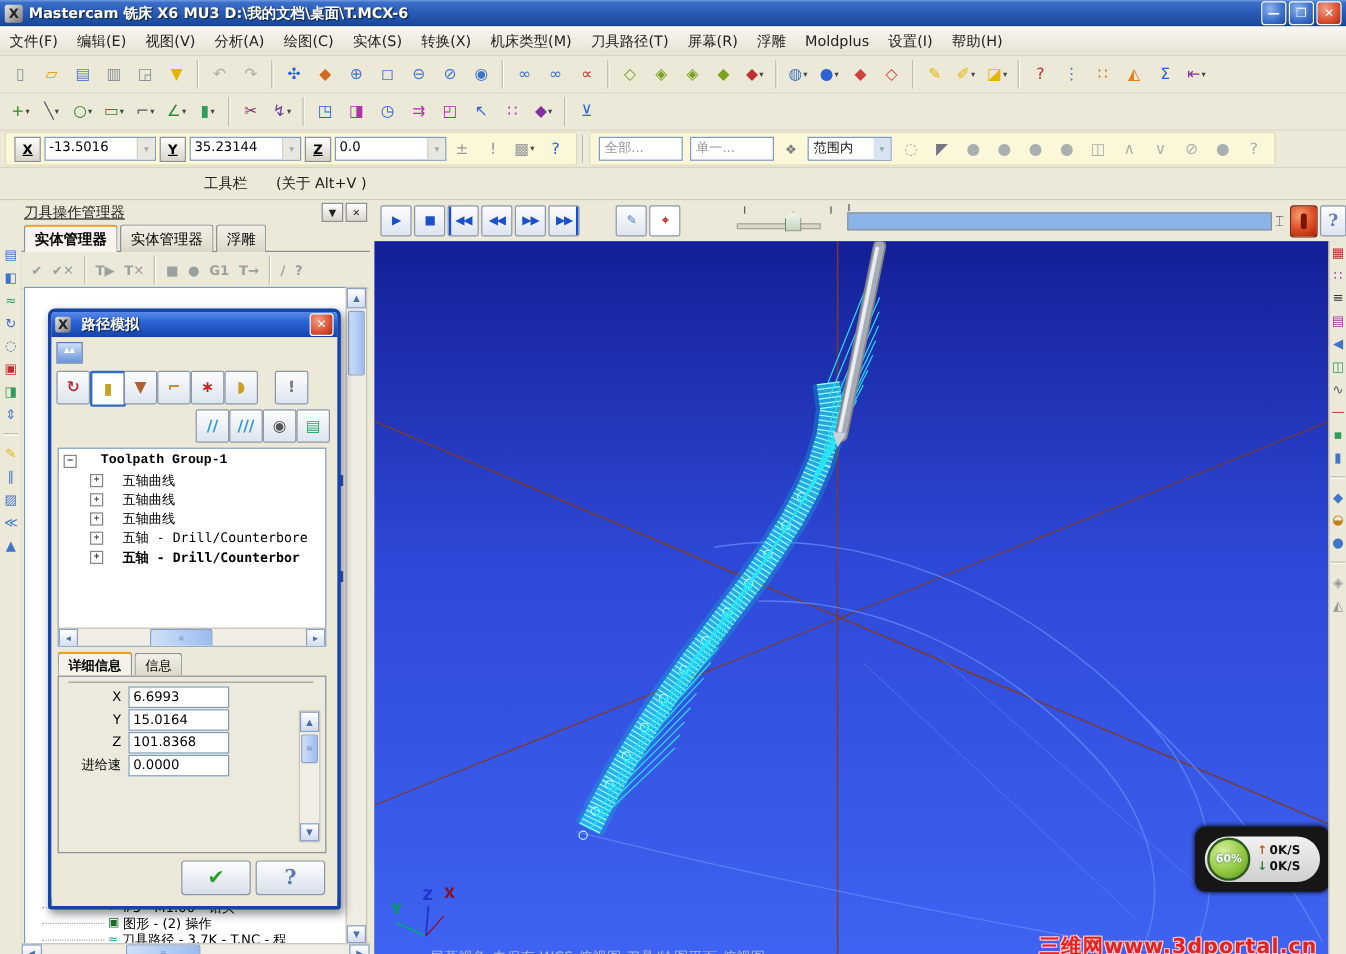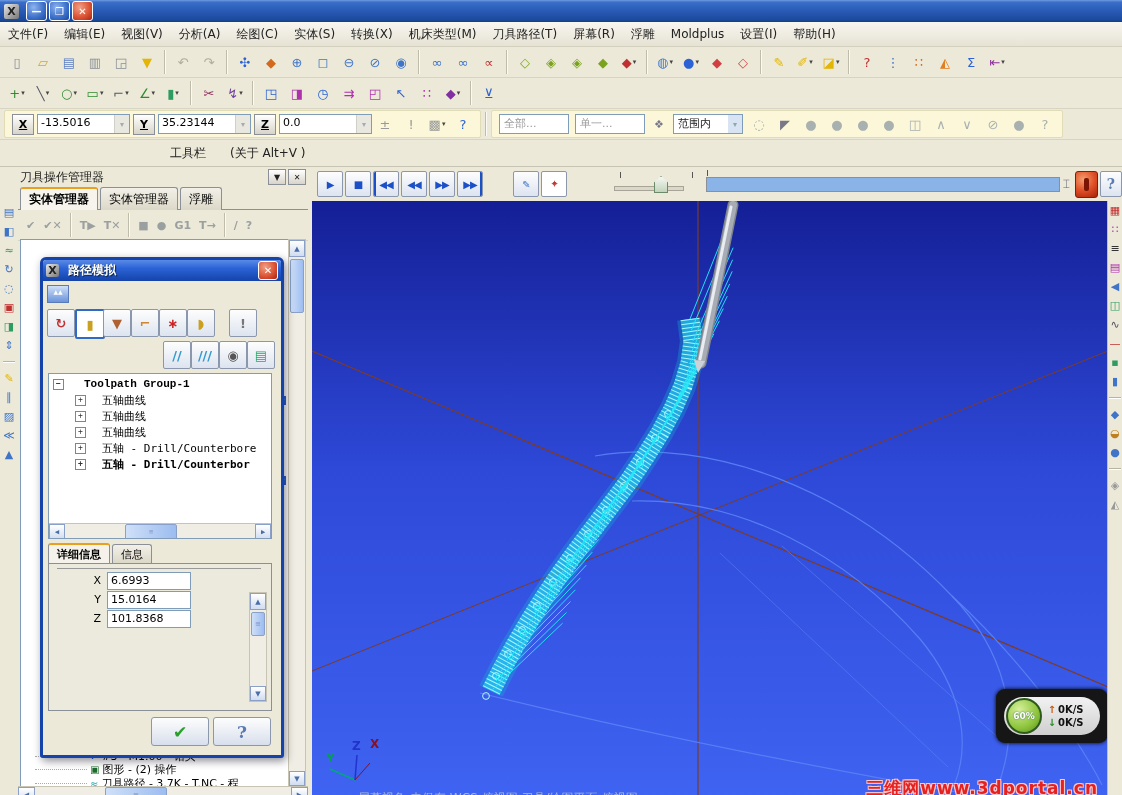--- a/index.html
+++ b/index.html
@@ -51,21 +51,21 @@
   .main{position:relative;height:633px;background:#ece9d8;}
   .left-strip{position:absolute;left:0;top:36px;width:18px;bottom:14px;background:#ece9d8;border-right:1px solid #c4c0b0;
     display:flex;flex-direction:column;align-items:center;}
   .strip-icon{font-size:11px;margin:4px 0;line-height:1;}
   .strip-sep{width:12px;border-top:1px solid #b8b4a4;border-bottom:1px solid #fff;margin:6px 0;}
   .right-strip{position:absolute;right:0;top:34px;width:14px;bottom:0;background:#ece9d8;border-left:1px solid #c4c0b0;
     display:flex;flex-direction:column;align-items:center;}
   
   .manager{position:absolute;left:18px;top:0;width:290px;height:633px;background:#ece9d8;}
   .mgr-header{height:18px;display:flex;align-items:center;font-size:12px;color:#222;padding:1px 2px;}
-  .mgr-header .t{flex:1;}
+  .mgr-header .t{flex:1;text-decoration:underline;}
   .mgr-hbtn{width:16px;height:14px;border:1px solid #8a8f98;background:linear-gradient(#fff,#d8d4c8);
     font-size:8px;display:flex;align-items:center;justify-content:center;margin-left:2px;}
   .mgr-tabs{height:22px;display:flex;align-items:flex-end;padding-left:2px;border-bottom:1px solid #8a8f98;}
   .mtab{border:1px solid #8a8f98;border-bottom:none;background:linear-gradient(#f2f0e8,#dcd8c8);
     padding:3px 8px 2px;font-size:12px;margin-right:2px;border-radius:3px 3px 0 0;position:relative;top:1px;}
   .mtab.active{background:#f6f4ec;border-top:2px solid #e8a020;padding-top:2px;font-weight:bold;}
   .mgr-ops{height:30px;display:flex;align-items:center;padding:0 4px;border-bottom:1px solid #d8d4c4;}
   .opbtn{color:#9aa0a0;font-weight:bold;font-size:11px;margin:0 4px;white-space:nowrap;}
   .treebox{position:absolute;left:2px;top:72px;width:268px;bottom:13px;background:#fff;border:1px solid #7f9db9;overflow:hidden;}
   .mrow{position:absolute;left:0;width:100%;height:14px;display:flex;align-items:center;font-size:11px;white-space:nowrap;}
@@ -153,20 +153,21 @@
   .okbtn,.qbtn{position:absolute;width:56px;height:27px;border:1px solid #8a97ad;border-radius:3px;
     background:linear-gradient(#fdfdfd,#d8dfec);display:flex;align-items:center;justify-content:center;font-size:17px;font-weight:bold;}
   .okbtn{left:108px;top:436px;color:#2aa02a;}
   .qbtn{left:170px;top:436px;color:#5a7ab0;font-family:"DejaVu Serif",serif;}
 </style>
 </head>
 <body>
 
 <div class="titlebar">
   <div class="applogo">X</div>
+  <div class="title">Mastercam 铣床 X6 MU3  D:\我的文档\桌面\T.MCX-6</div>
   <div class="winbtn">—</div>
   <div class="winbtn">❐</div>
   <div class="winbtn close">✕</div>
 </div>
 
 <div class="menubar" id="menubar">
     <span class="menu-item">文件(F)</span>
     <span class="menu-item">编辑(E)</span>
     <span class="menu-item">视图(V)</span>
     <span class="menu-item">分析(A)</span>
@@ -729,20 +730,24 @@
             <span class="dfield">6.6993</span>
           </div>
         <div class="drow">
             <span class="dl">Y</span>
             <span class="dfield">15.0164</span>
           </div>
         <div class="drow">
             <span class="dl">Z</span>
             <span class="dfield">101.8368</span>
           </div>
+        <div class="drow">
+            <span class="dl">进给速</span>
+            <span class="dfield">0.0000</span>
+          </div>
         <div class="det-vsb vsb" style="position:absolute;">
           <div class="sb-btn">▲</div>
           <div class="sb-thumb" style="height:22px;margin:2px 1px;display:flex;align-items:center;justify-content:center;color:#7a92c0;font-size:7px;">≡</div>
           <div class="sb-btn" style="position:absolute;bottom:0;width:100%;box-sizing:border-box;">▼</div>
         </div>
       </div>
       <div class="okbtn">✔</div>
       <div class="qbtn">?</div>
     </div>
   </div>

